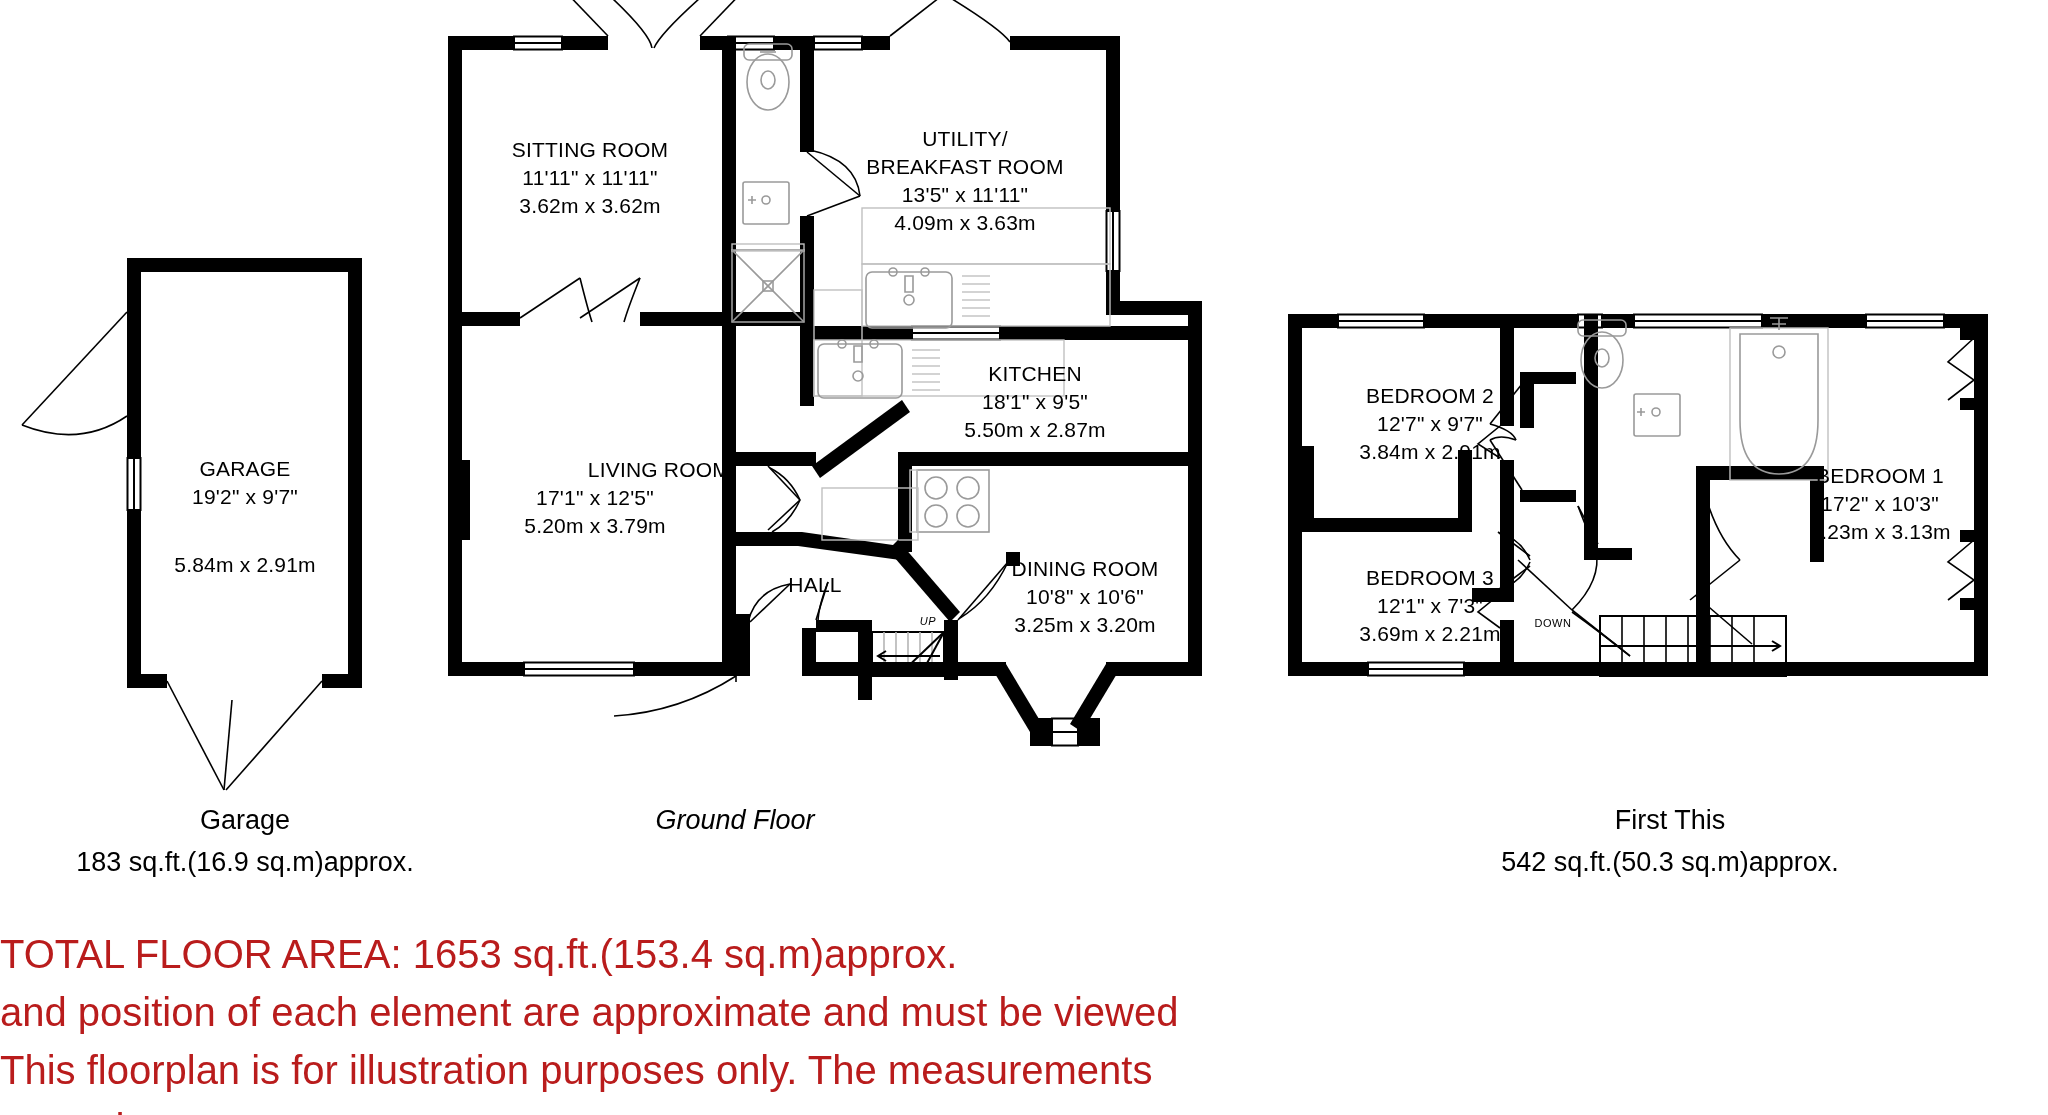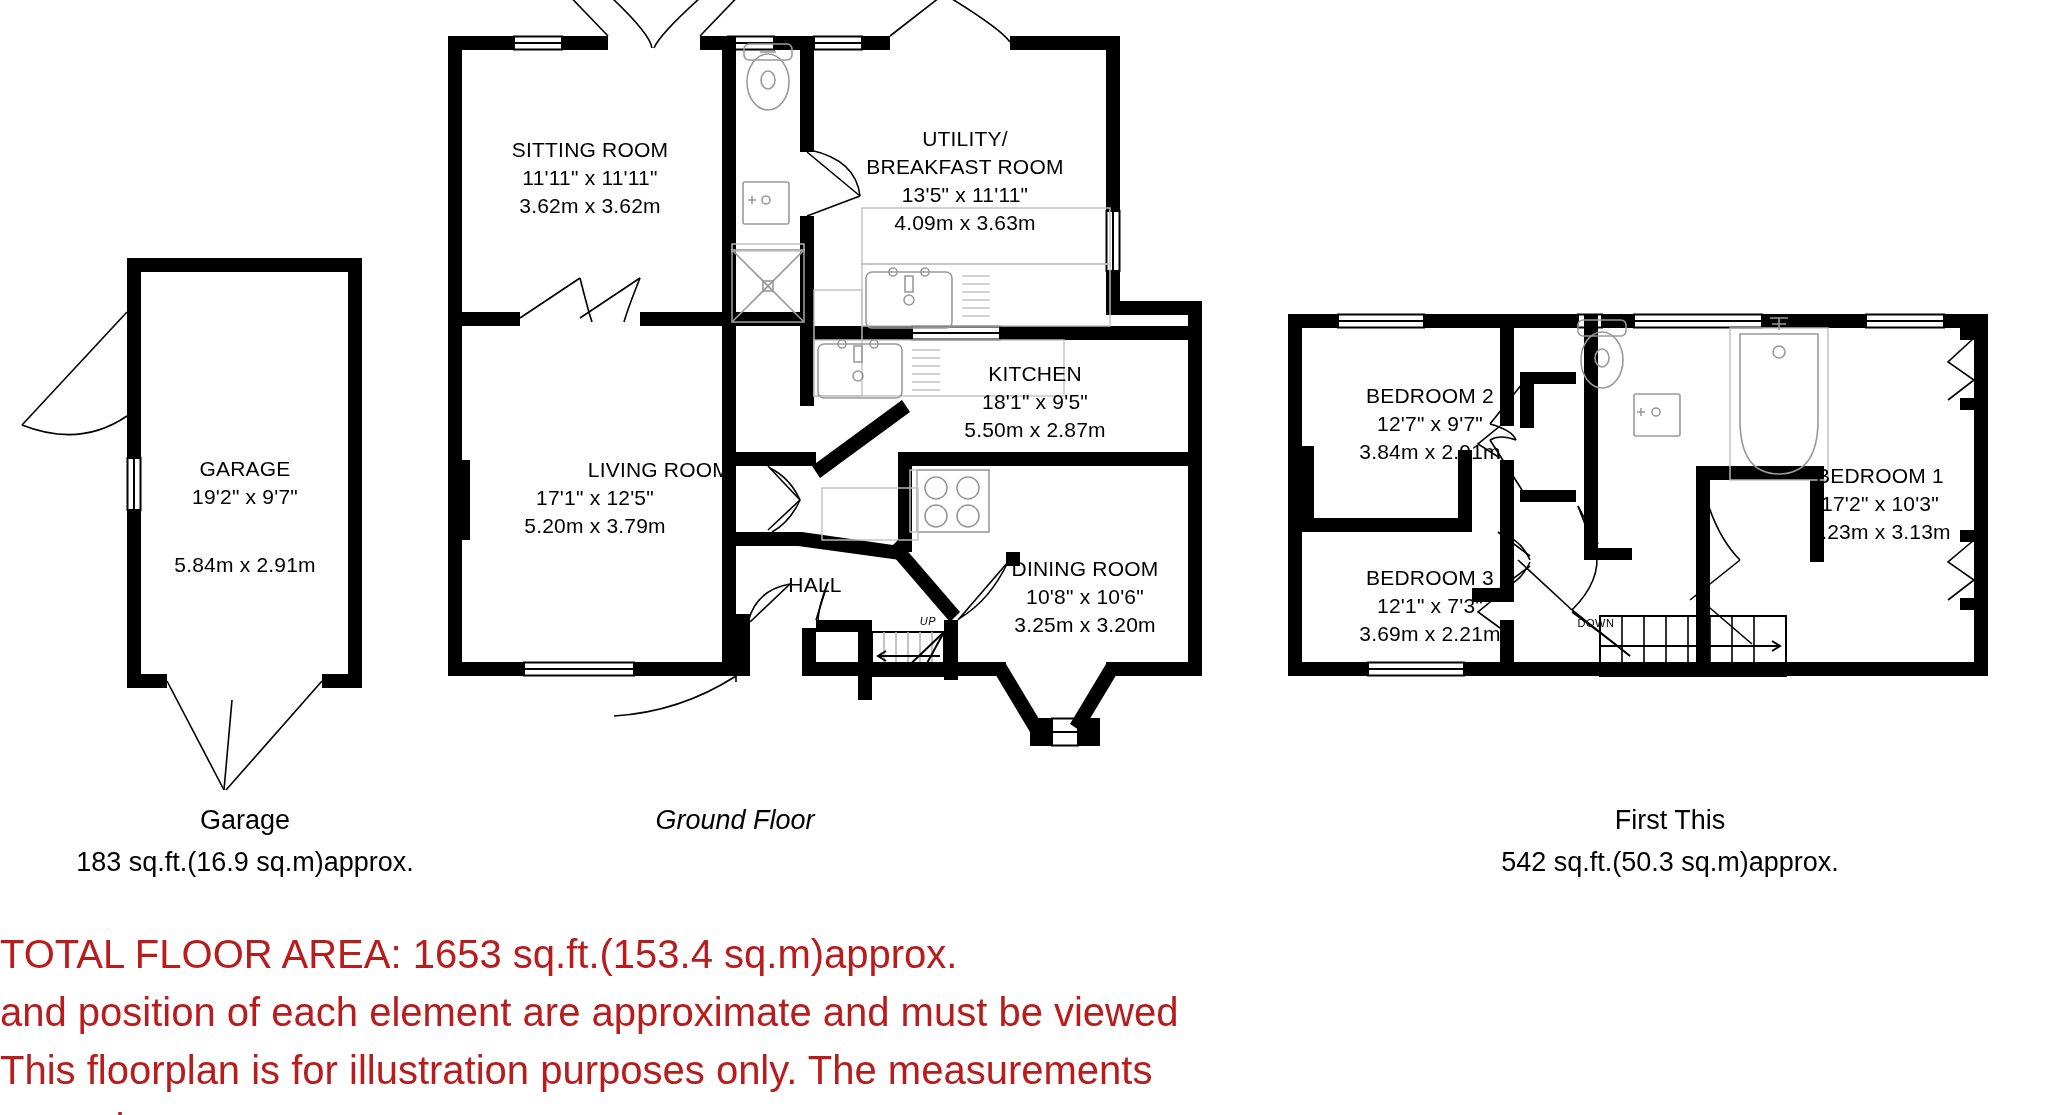--- a/index.html
+++ b/index.html
@@ -437,21 +437,21 @@
   <div class="lbl room-dim" style="left:460px; top:512px; width:270px;">5.20m x 3.79m</div>
 
   <div class="lbl room-name" style="left:950px; top:555px; width:270px;text-align:center;">DINING ROOM</div>
   <div class="lbl room-dim" style="left:950px; top:583px; width:270px;">10'8" x 10'6"</div>
   <div class="lbl room-dim" style="left:950px; top:611px; width:270px;">3.25m x 3.20m</div>
 
   <div class="lbl room-name" style="left:750px; top:571px; width:130px;">HALL</div>
 
   <div class="lbl tiny" style="left:908px; top:614px; width:40px;font-style:italic;">UP</div>
 
-  <div class="lbl tiny" style="left:1566px; top:616px; width:60px;">DOWN</div>
+  <div class="lbl tiny" style="left:1523px; top:616px; width:60px;">DOWN</div>
 
   <div class="lbl room-name" style="left:1740px; top:462px; width:280px;">BEDROOM 1</div>
   <div class="lbl room-dim" style="left:1740px; top:490px; width:280px;">17'2" x 10'3"</div>
   <div class="lbl room-dim" style="left:1740px; top:518px; width:280px;">5.23m x 3.13m</div>
 
   <div class="lbl room-name" style="left:1300px; top:382px; width:260px;">BEDROOM 2</div>
   <div class="lbl room-dim" style="left:1300px; top:410px; width:260px;">12'7" x 9'7"</div>
   <div class="lbl room-dim" style="left:1300px; top:438px; width:260px;">3.84m x 2.91m</div>
 
   <div class="lbl room-name" style="left:1300px; top:564px; width:260px;">BEDROOM 3</div>

